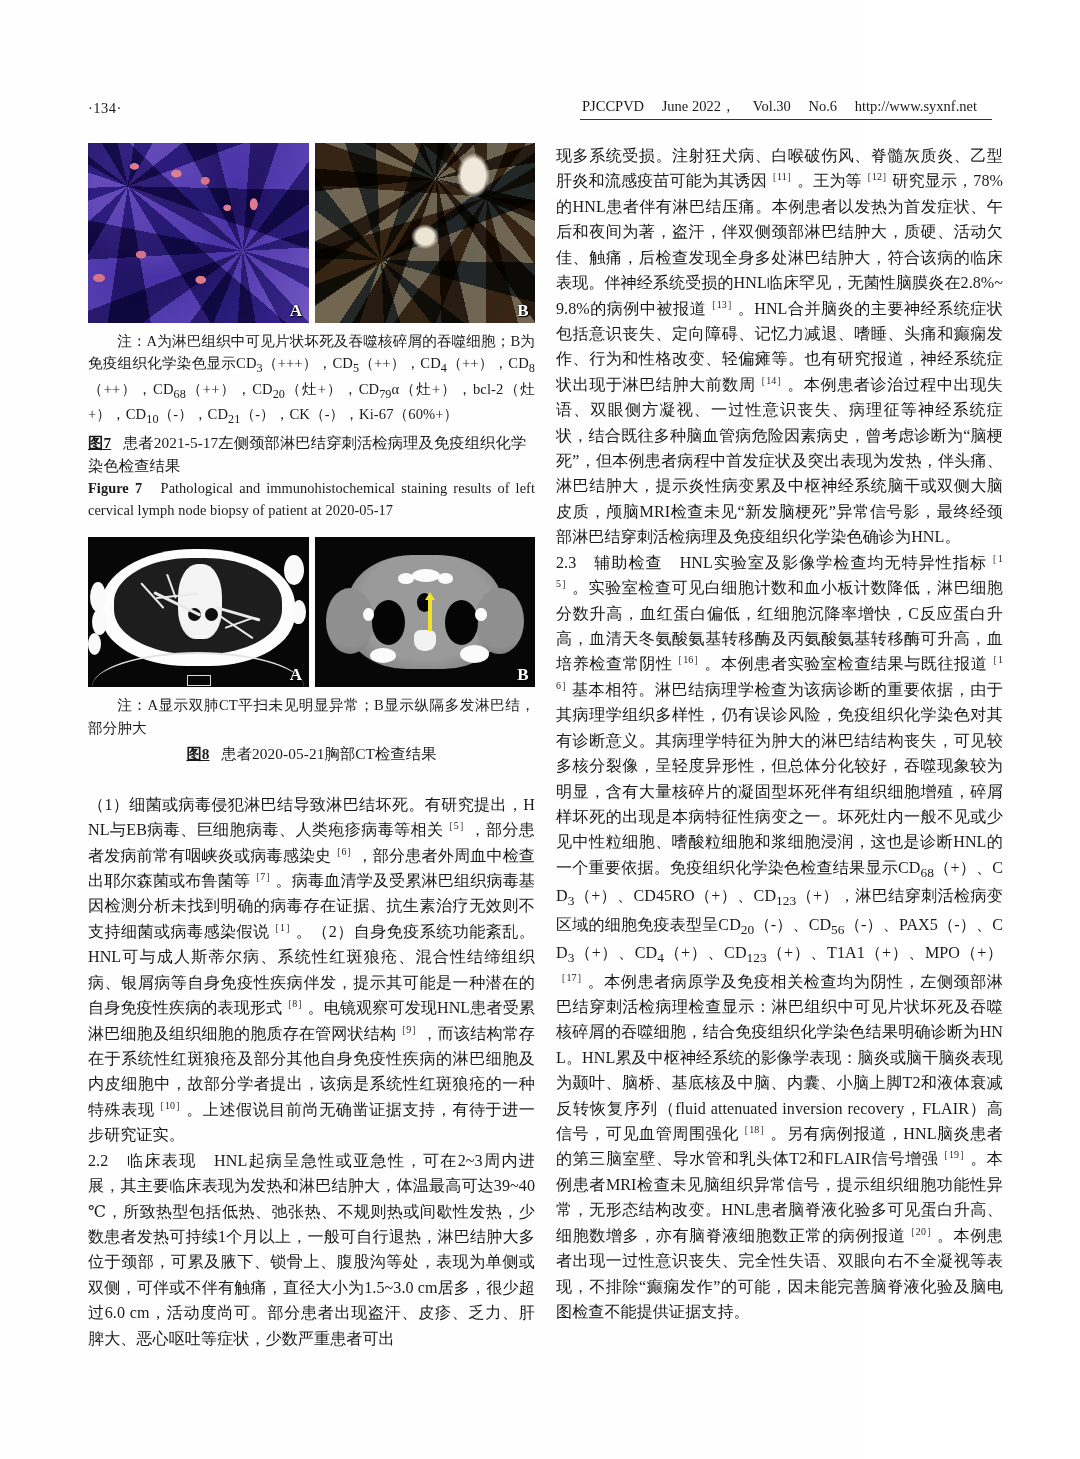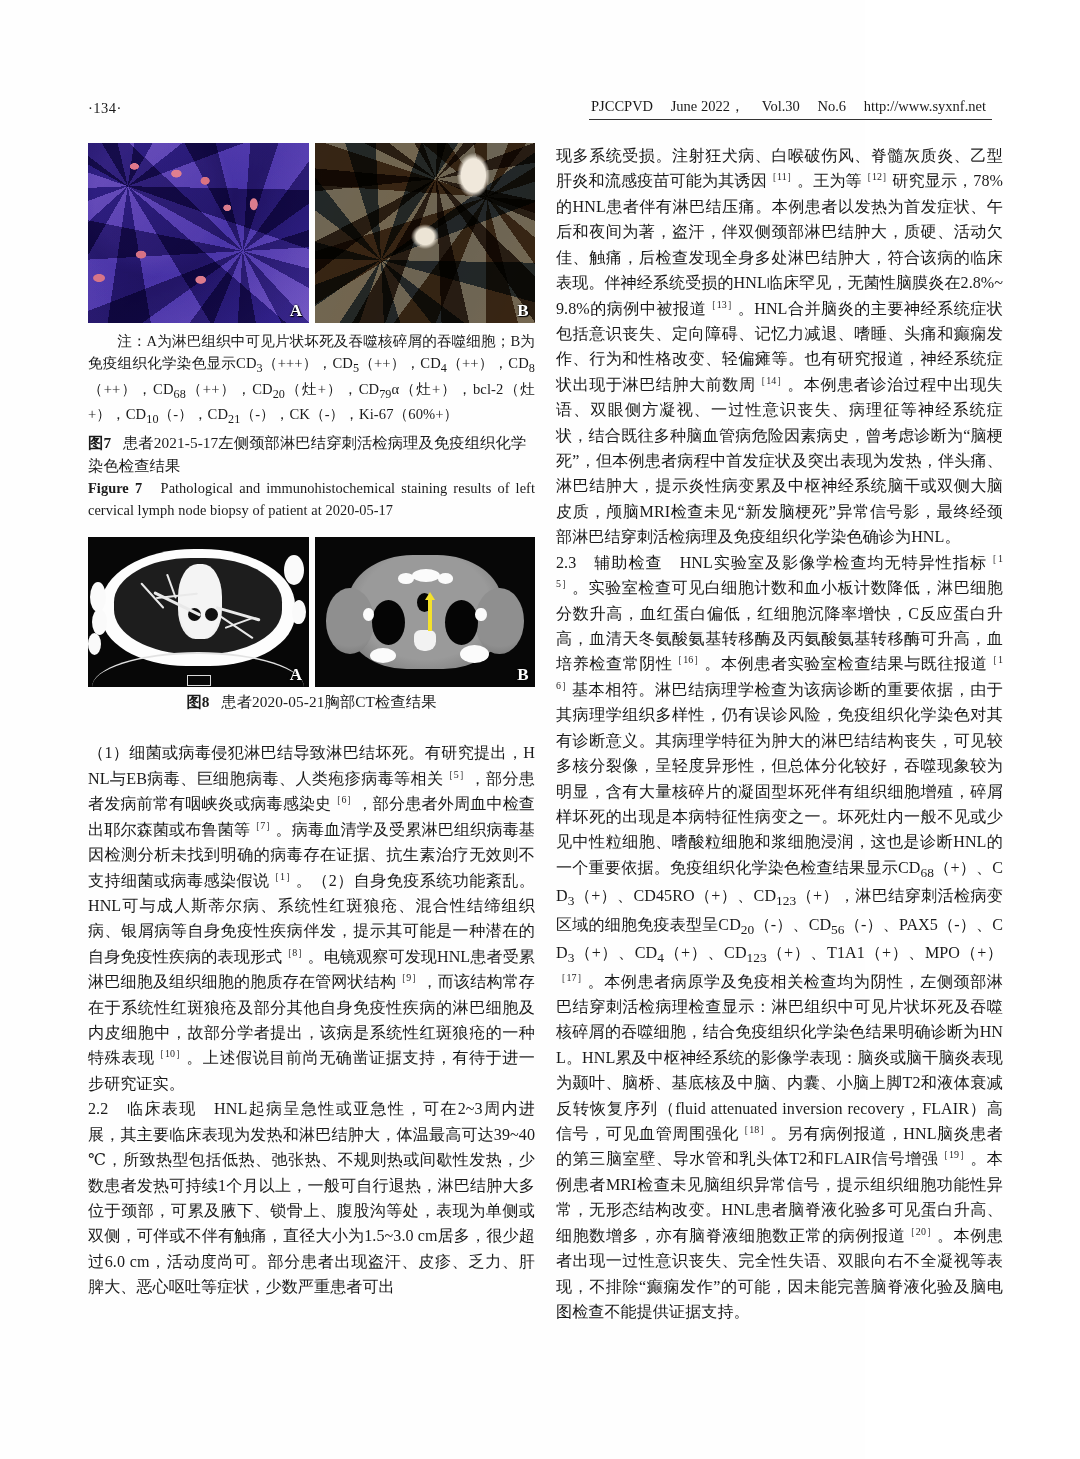--- a/index.html
+++ b/index.html
@@ -41,21 +41,21 @@
     color: #1a1a1a;
     padding-bottom: 3px;
   }
   .journal-line {
     border-bottom: 1.1px solid #333;
     padding: 0 2px 3px 2px;
     font-size: 14.5px;
     white-space: nowrap;
   }
   .journal-line span { margin-right: 14px; }
-  .journal-line span:last-child { margin-right: 4px; }
+  .journal-line span:last-child { margin-right: 13px; }
 
   
   .col {
     position: absolute;
     top: 143px;
     width: 447px;
   }
   .col-left  { left: 88px; }
   .col-right { left: 556px; }
 
@@ -252,21 +252,21 @@
     letter-spacing: 0.1px;
   }
   .note .indent { padding-left: 2.0em; }
 
   .cap-cn {
     font-size: 15.3px;
     line-height: 1.5;
     margin-top: 4px;
     letter-spacing: 0.1px;
   }
-  .cap-cn b { font-weight: bold; }
+  .cap-cn b { font-weight: bold; text-decoration: underline; }
   .cap-en {
     font-size: 14.4px;
     line-height: 1.5;
     text-align: justify;
     letter-spacing: 0.05px;
   }
   .cap-en b { font-weight: bold; }
   .cap-center { text-align: center; }
 
   
@@ -365,20 +365,23 @@
           <div class="bone" style="left:56%;top:24%;width:7%;height:7%;"></div>
           <div class="bone" style="left:22%;top:47%;width:5%;height:9%;"></div>
           <div class="bone" style="right:22%;top:47%;width:5%;height:9%;"></div>
           <div class="vert"></div>
           <div class="bone" style="left:25%;top:74%;width:12%;height:10%;"></div>
           <div class="bone" style="right:21%;top:72%;width:13%;height:12%;"></div>
           <div class="arrow"></div>
           <span class="panel-letter dark">B</span>
         </div>
       </div>
+      <div class="note">
+        <span class="indent"></span><span>注：A显示双肺CT平扫未见明显异常；B显示纵隔多发淋巴结，部分肿大</span>
+      </div>
       <div class="cap-cn cap-center">
         <b>图8</b>&nbsp;&nbsp;&nbsp;<span>患者2020-05-21胸部CT检查结果</span>
       </div>
     </div>
 
     <div class="gap-lg"></div>
 
     <p class="body first">（1）细菌或病毒侵犯淋巴结导致淋巴结坏死。有研究提出，HNL与EB病毒、巨细胞病毒、人类疱疹病毒等相关<sup class="ref">［5］</sup>，部分患者发病前常有咽峡炎或病毒感染史<sup class="ref">［6］</sup>，部分患者外周血中检查出耶尔森菌或布鲁菌等<sup class="ref">［7］</sup>。病毒血清学及受累淋巴组织病毒基因检测分析未找到明确的病毒存在证据、抗生素治疗无效则不支持细菌或病毒感染假说<sup class="ref">［1］</sup>。（2）自身免疫系统功能紊乱。HNL可与成人斯蒂尔病、系统性红斑狼疮、混合性结缔组织病、银屑病等自身免疫性疾病伴发，提示其可能是一种潜在的自身免疫性疾病的表现形式<sup class="ref">［8］</sup>。电镜观察可发现HNL患者受累淋巴细胞及组织细胞的胞质存在管网状结构<sup class="ref">［9］</sup>，而该结构常存在于系统性红斑狼疮及部分其他自身免疫性疾病的淋巴细胞及内皮细胞中，故部分学者提出，该病是系统性红斑狼疮的一种特殊表现<sup class="ref">［10］</sup>。上述假说目前尚无确凿证据支持，有待于进一步研究证实。</p>
     <p class="body">2.2　临床表现　HNL起病呈急性或亚急性，可在2~3周内进展，其主要临床表现为发热和淋巴结肿大，体温最高可达39~40 ℃，所致热型包括低热、弛张热、不规则热或间歇性发热，少数患者发热可持续1个月以上，一般可自行退热，淋巴结肿大多位于颈部，可累及腋下、锁骨上、腹股沟等处，表现为单侧或双侧，可伴或不伴有触痛，直径大小为1.5~3.0 cm居多，很少超过6.0 cm，活动度尚可。部分患者出现盗汗、皮疹、乏力、肝脾大、恶心呕吐等症状，少数严重患者可出</p>
   </div>

